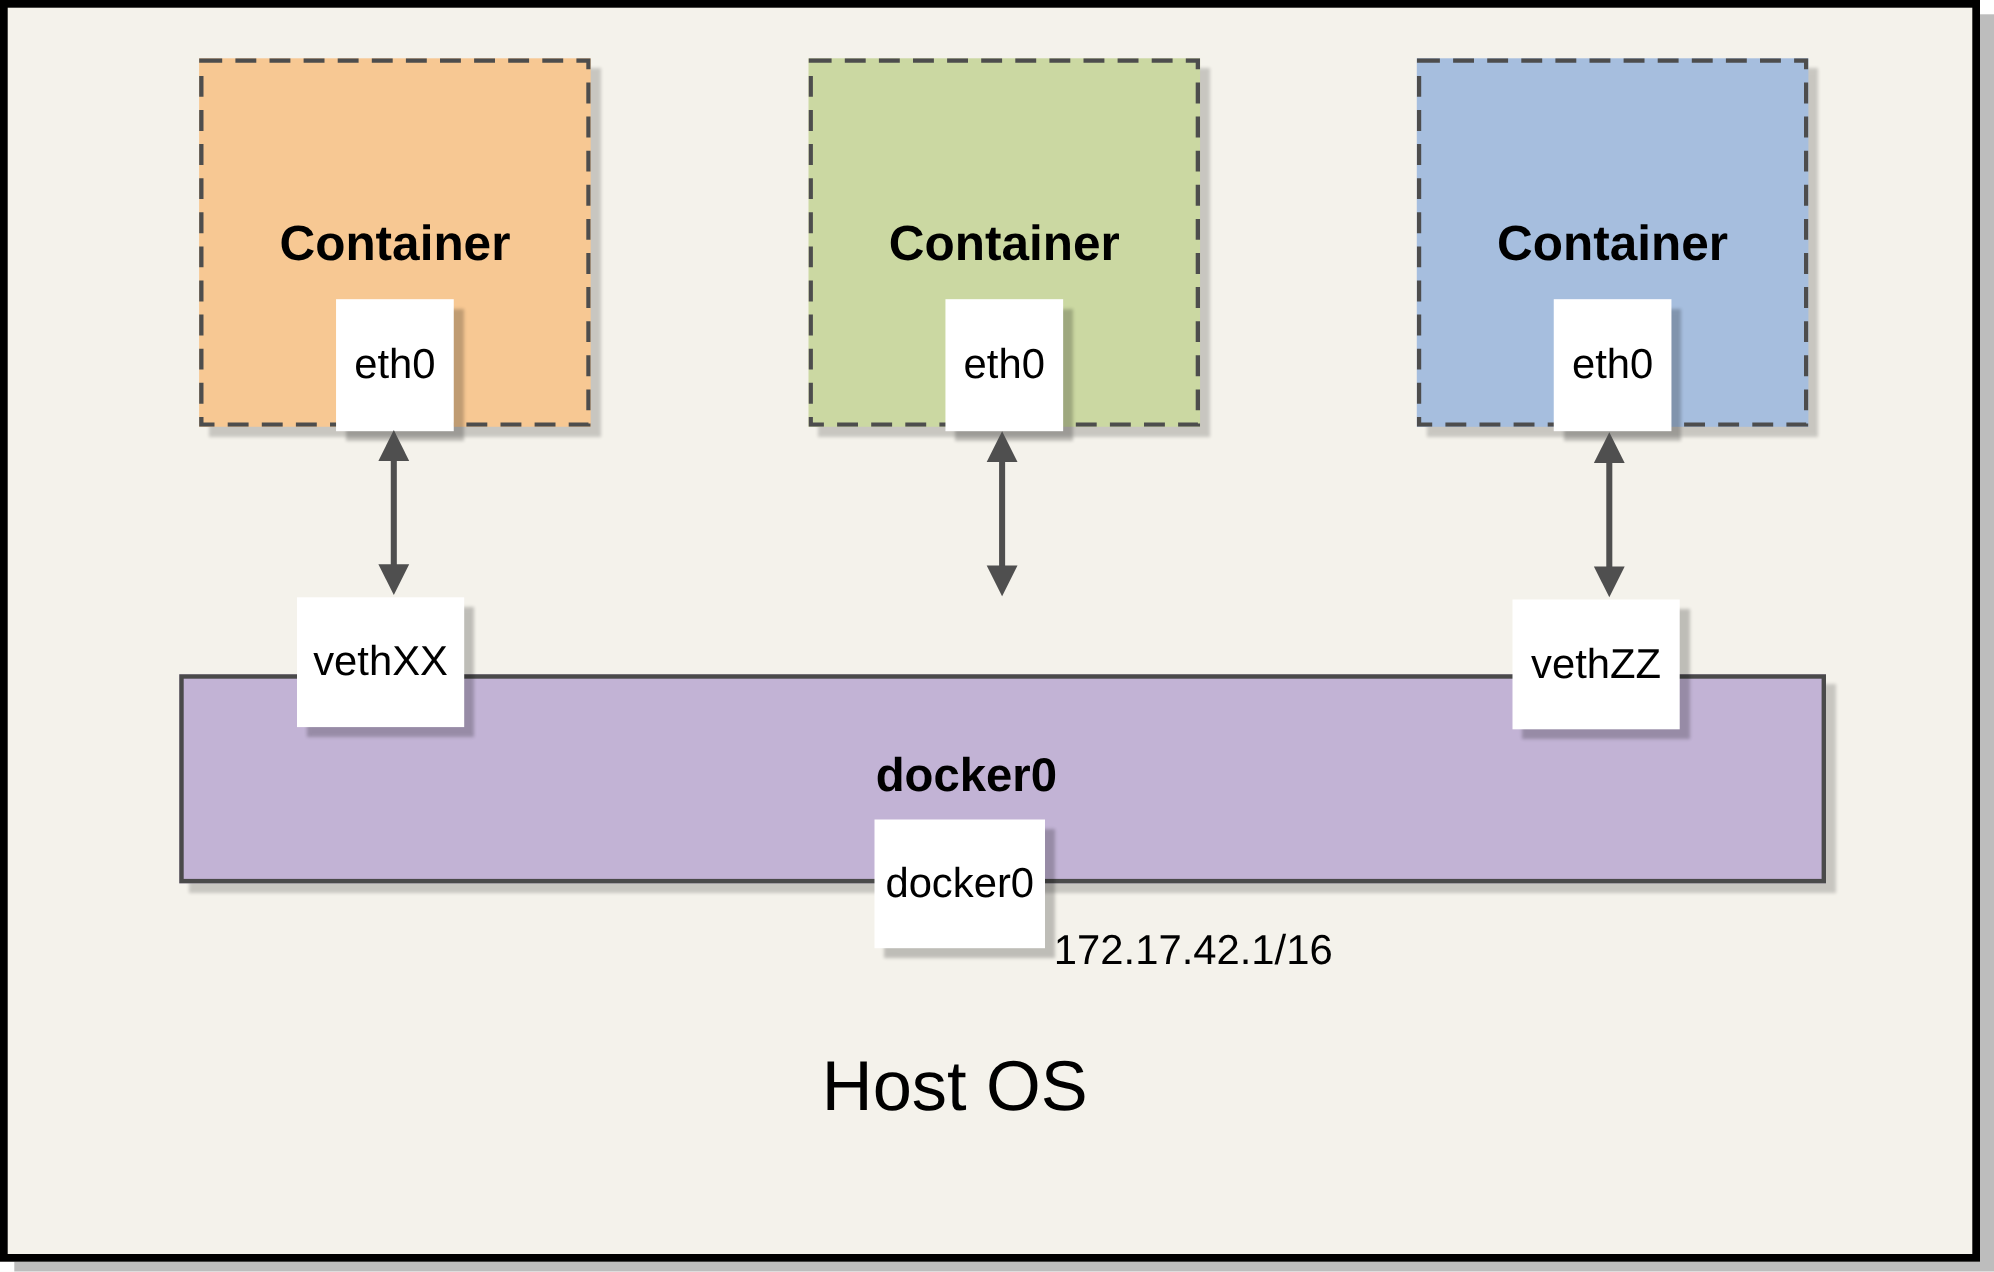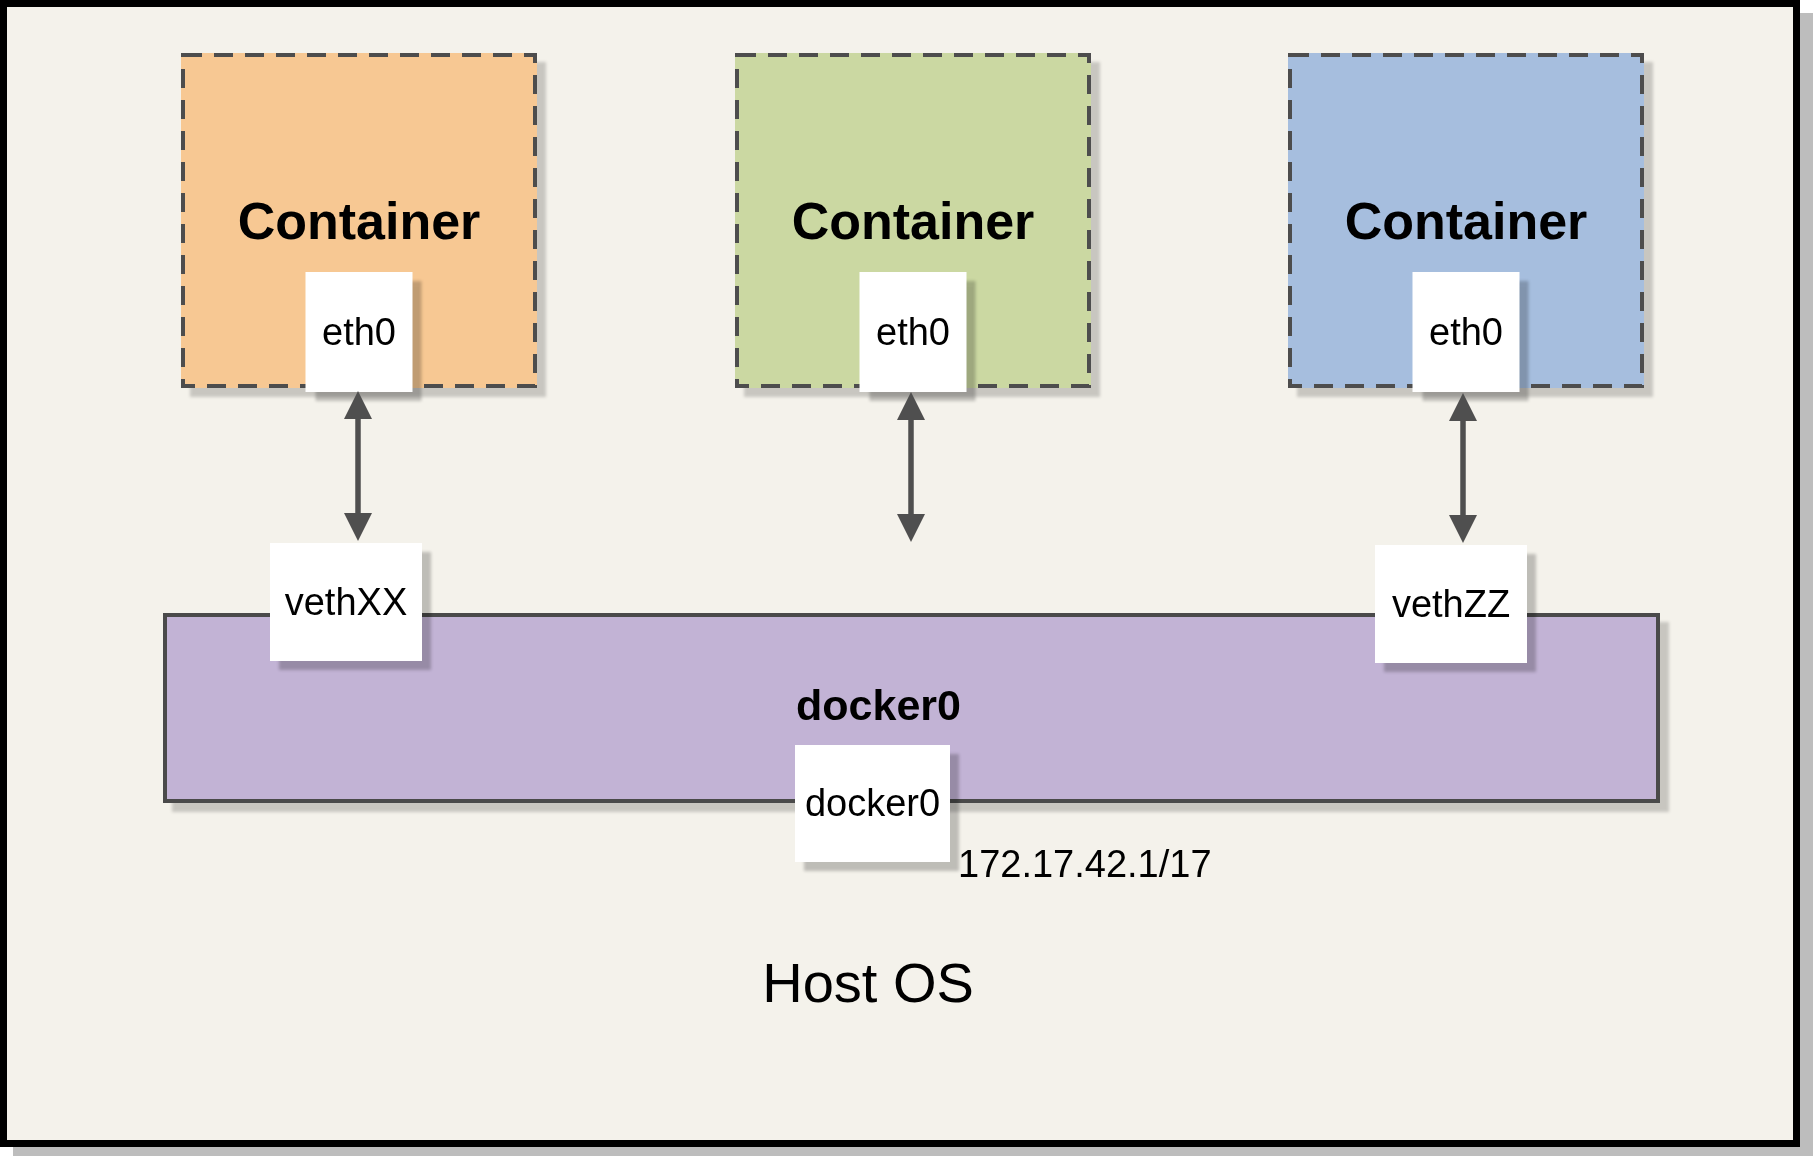--- a/index.html
+++ b/index.html
@@ -15,21 +15,21 @@
   .cbox{
     position:absolute;top:53px;width:356px;height:335px;box-sizing:border-box;
     box-shadow:9px 9px 3px rgba(0,0,0,0.18);
   }
   .cbox.c1{left:181px;background:#f7c893;}
   .cbox.c2{left:735px;background:#cbd8a2;}
   .cbox.c3{left:1288px;background:#a6bede;}
   .dash{position:absolute;left:0;top:0;width:100%;height:100%;}
   .clabel{
     position:absolute;left:50%;top:50%;transform:translate(-50%,-50%);
-    font-size:52px;font-weight:bold;white-space:nowrap;
+    font-size:45px;font-weight:bold;white-space:nowrap;
   }
   .ifbox{
     position:absolute;background:#ffffff;display:flex;align-items:center;justify-content:center;
     box-shadow:9px 9px 3px rgba(0,0,0,0.22);font-size:38px;white-space:nowrap;
   }
   .eth{left:50%;bottom:-4px;transform:translateX(-50%);width:107px;height:120px;}
   .veth{width:152px;height:118px;}
   .veth.v1{left:270px;top:543px;}
   .veth.v2{left:823px;top:544px;}
   .veth.v3{left:1375px;top:545px;}
@@ -39,21 +39,21 @@
     box-shadow:9px 9px 3px rgba(0,0,0,0.18);
   }
   .blabel{
     position:absolute;top:64px;left:0;width:calc(100% - 66px);text-align:center;
     font-size:43px;font-weight:bold;
   }
   .dbox{left:795px;top:745px;width:155px;height:117px;}
   .iplabel{position:absolute;left:958px;top:843px;font-size:38px;white-space:nowrap;}
   .hostlabel{
     position:absolute;left:568px;top:952px;width:600px;text-align:center;
-    font-size:56px;line-height:1.1;white-space:nowrap;
+    font-size:64px;line-height:1.1;white-space:nowrap;
   }
   .arrows{position:absolute;left:0;top:0;pointer-events:none;}
 </style>
 </head>
 <body>
 
 <div class="canvas">
 
   <div class="frame"></div>
 
@@ -94,21 +94,21 @@
   <div class="ifbox veth v1">
     <span>vethXX</span>
   </div>
   <div class="ifbox veth v3">
     <span>vethZZ</span>
   </div>
 
   <div class="ifbox dbox">
     <span>docker0</span>
   </div>
-  <div class="iplabel">172.17.42.1/17</div>
+  <div class="iplabel">172.17.42.1/16</div>
 
   <div class="hostlabel">Host OS</div>
 
   <svg class="arrows" width="1813" height="1156" viewBox="0 0 1813 1156">
     <g>
       <line x1="358" y1="414" x2="358" y2="520" stroke="#4f4f4f" stroke-width="5.5"></line>
       <polygon points="358,391 344,419 372,419" fill="#4f4f4f"></polygon>
       <polygon points="358,541 344,513 372,513" fill="#4f4f4f"></polygon>
     </g>
     <g>

